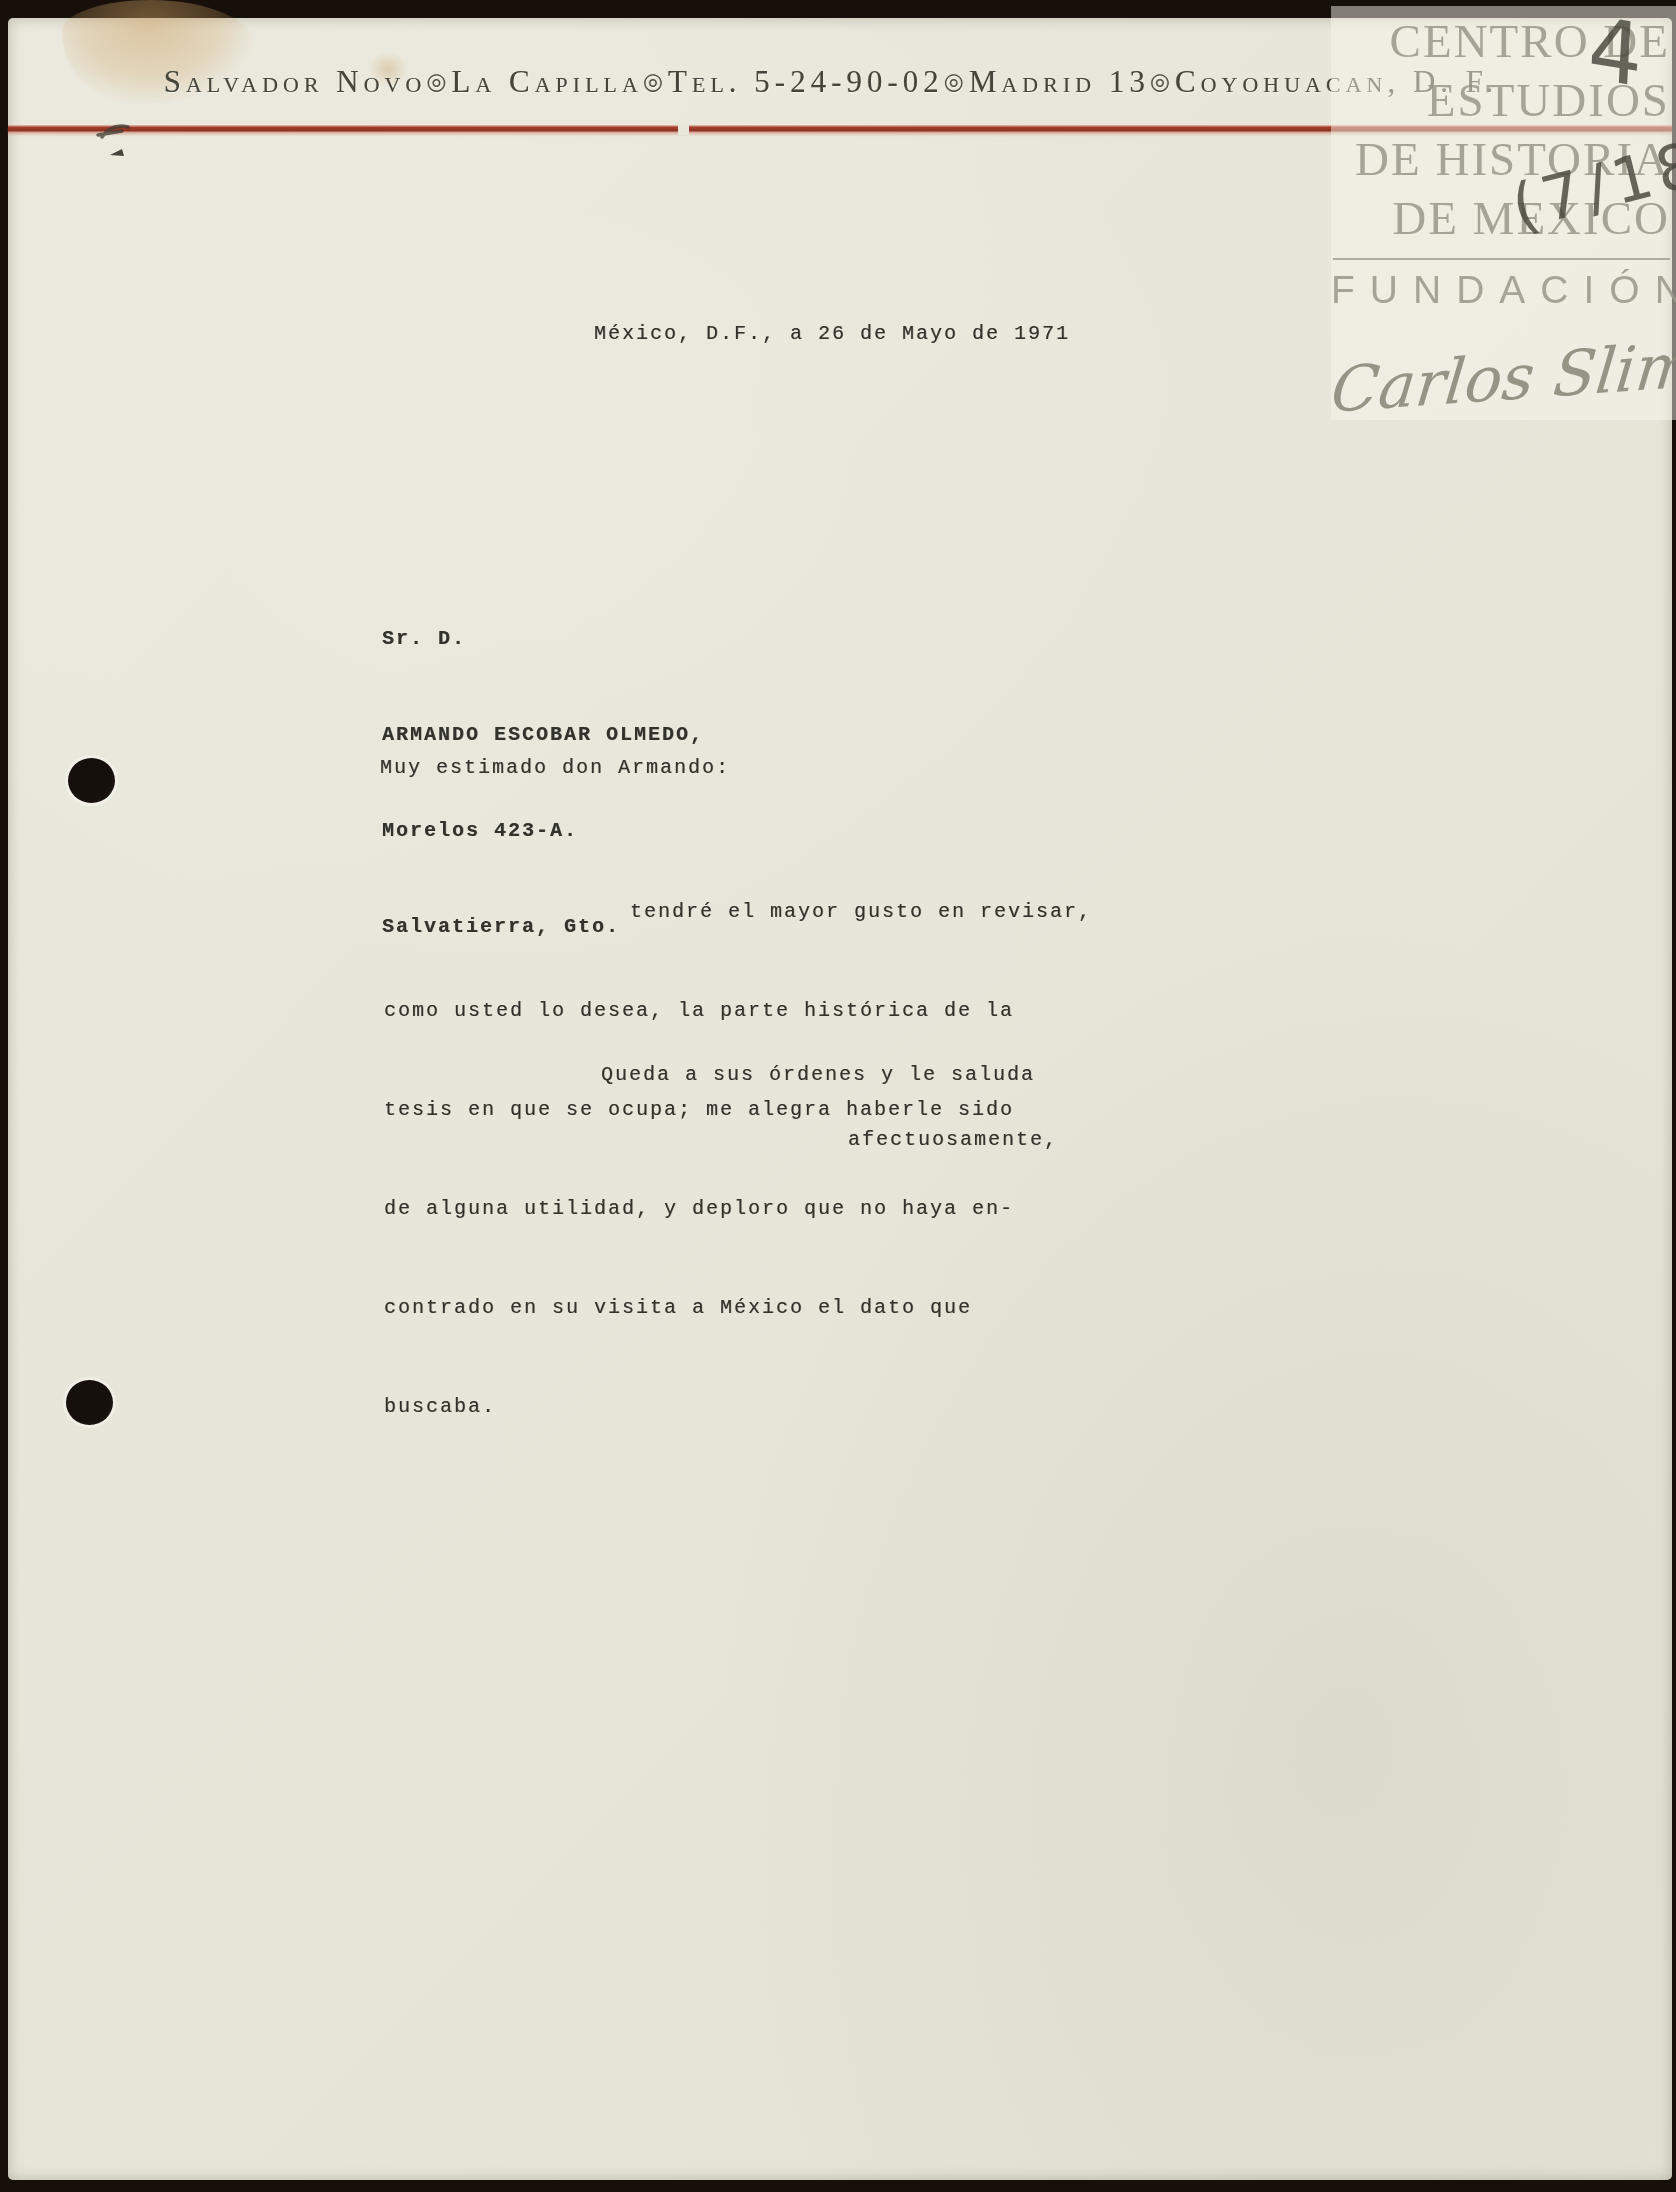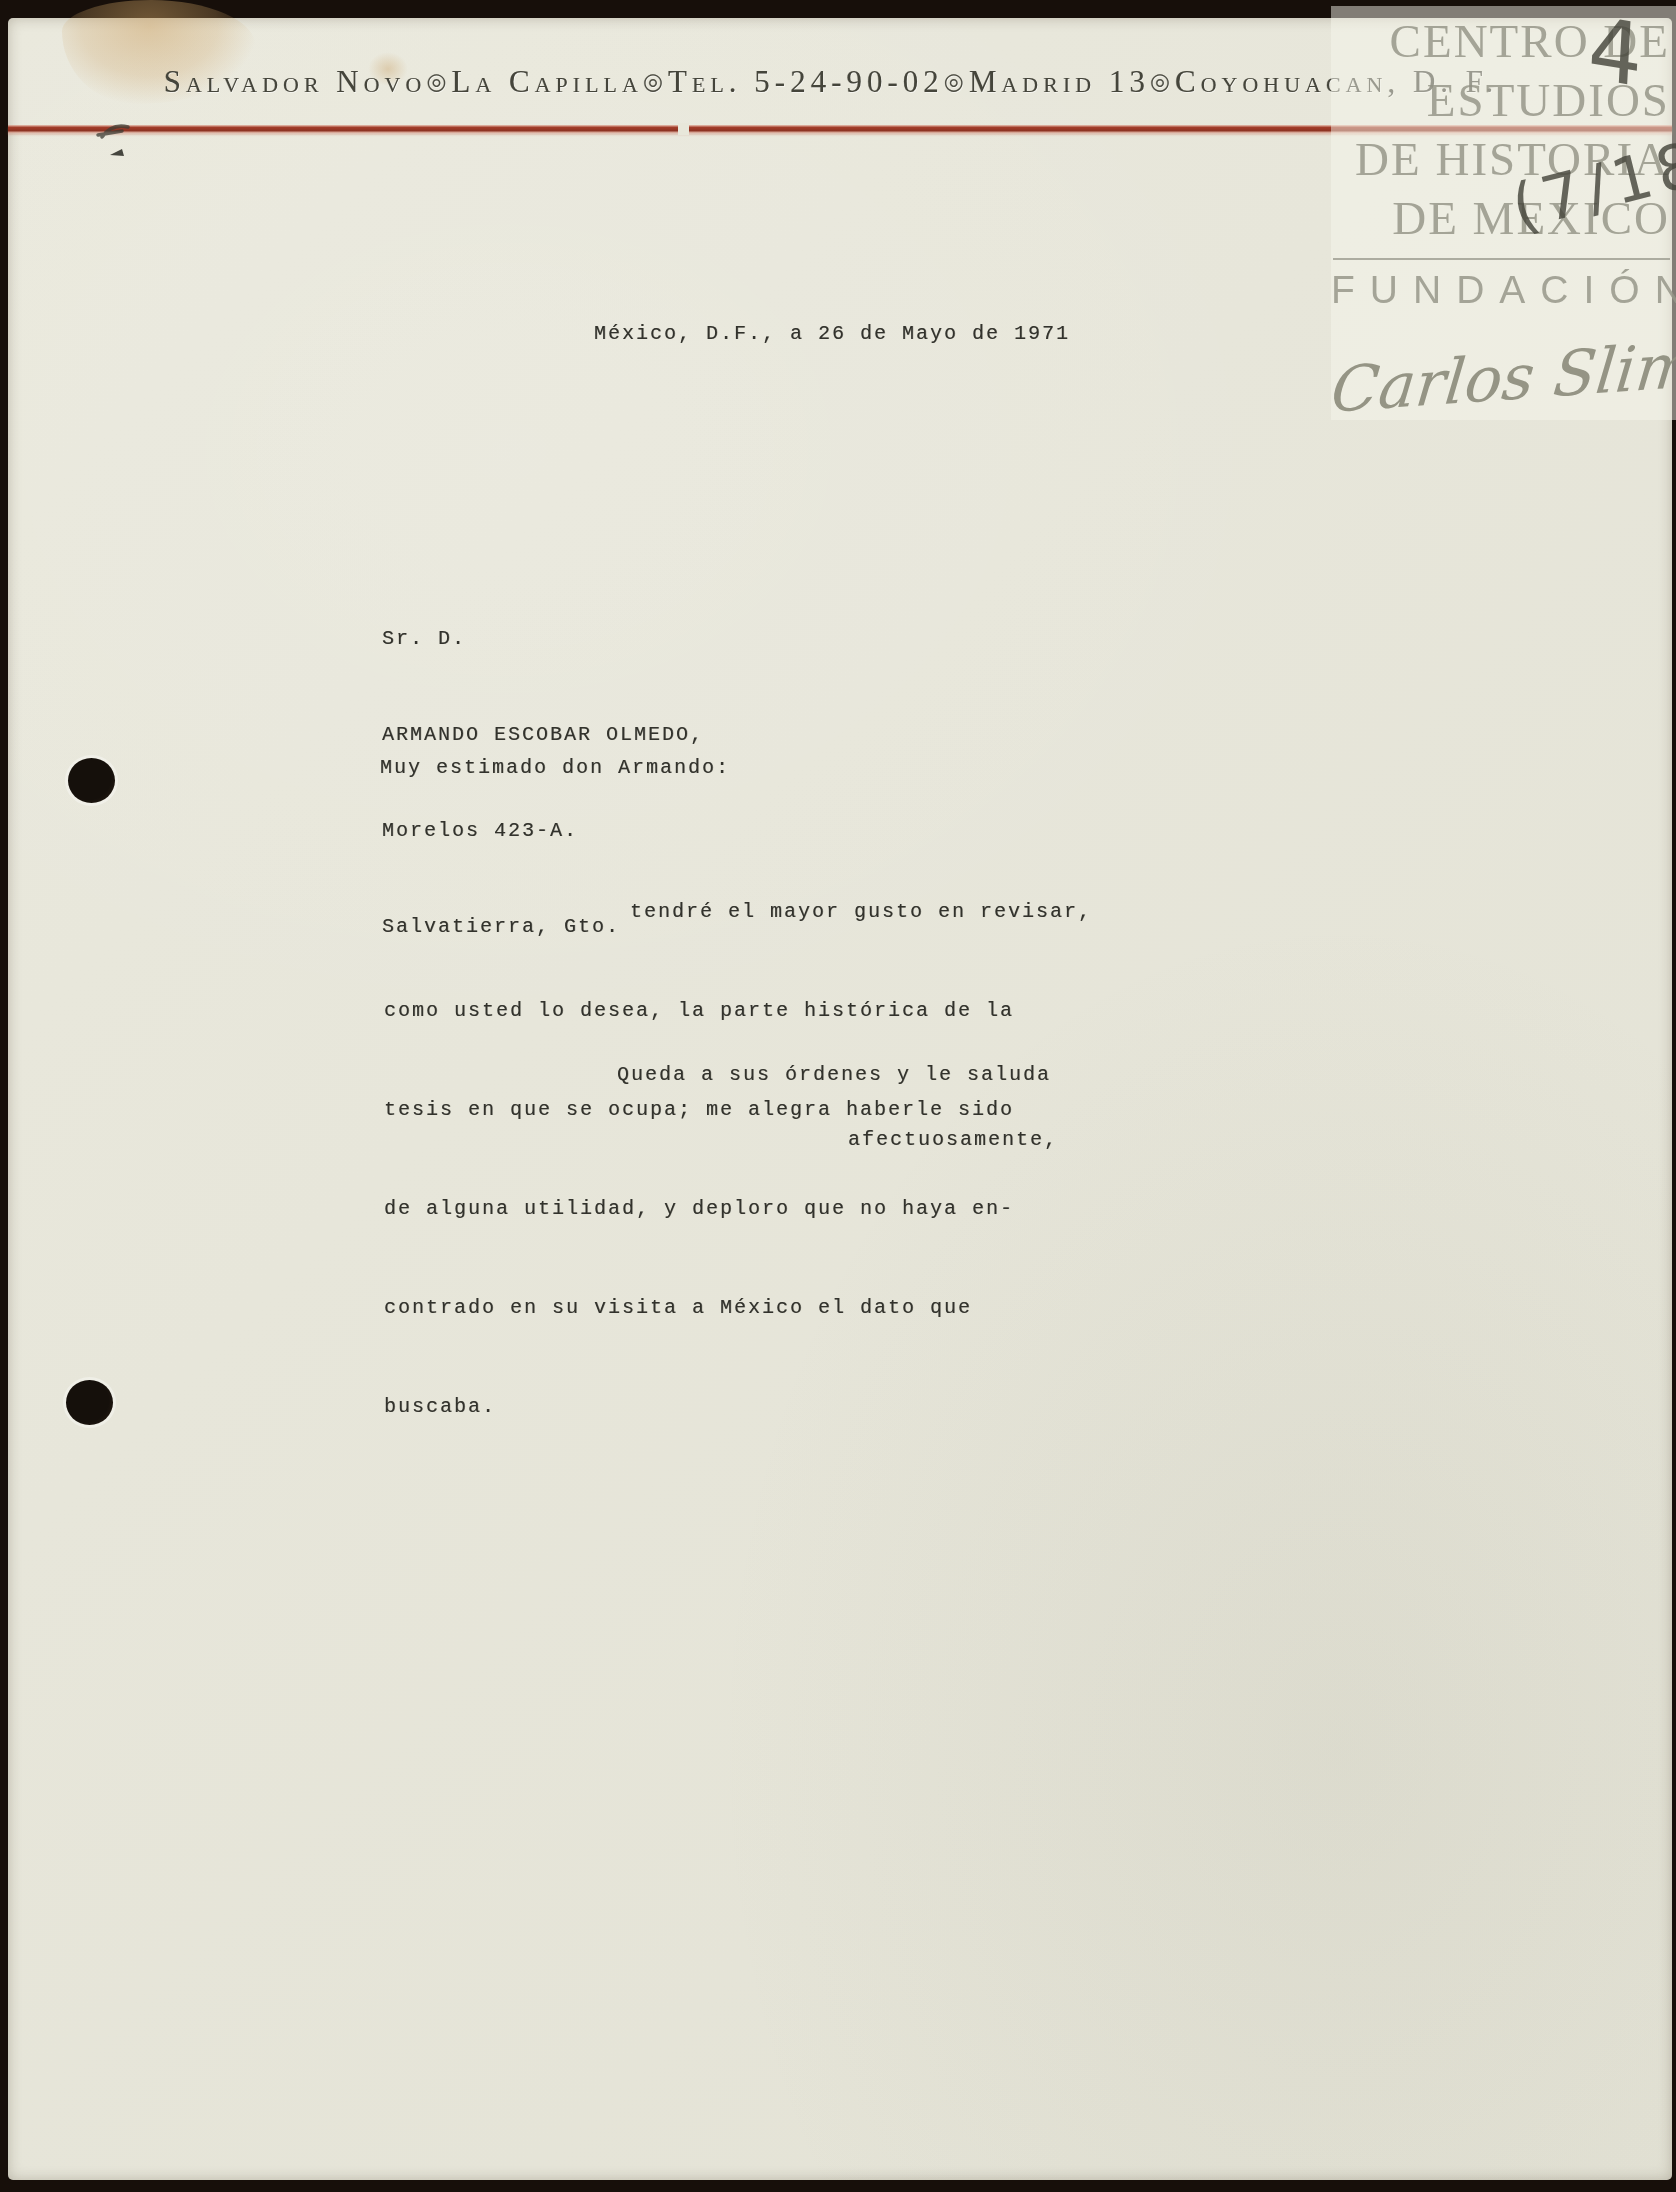--- a/index.html
+++ b/index.html
@@ -104,25 +104,25 @@
   
   .type {
     position: absolute;
     font-family: "Liberation Mono", "DejaVu Sans Mono", monospace;
     font-size: 20px; letter-spacing: 2px;
     color: #32322c;
     text-shadow: 0.4px 0.4px 0.6px rgba(50,50,45,0.45);
     white-space: pre;
   }
   .dateline  { left: 594px; top: 322px; }
-  .recipient { left: 382px; top: 559px; line-height: 32px; }
+  .recipient { left: 382px; top: 559px; line-height: 32px; font-weight: bold; }
   .salutation{ left: 380px; top: 756px; }
   .body-par  { left: 384px; top: 829px; line-height: 33px; }
   .body-par .indent { padding-left: 246px; }
-  .closing-1 { left: 617px; top: 1063px; text-align: center; }
+  .closing-1 { left: 601px; top: 1063px; text-align: center; }
   .closing-2 { left: 848px; top: 1128px; }
   
   .hole {
     position: absolute; width: 47px; height: 45px;
     background: radial-gradient(circle at 45% 45%, #15100b 60%, #241a12 85%, rgba(30,22,14,0.4) 100%);
     border-radius: 50%;
     box-shadow: 0 0 0 3px rgba(255,255,255,0.35);
   }
   .hole-top    { left: 68px; top: 758px; }
   .hole-bottom { left: 66px; top: 1380px; }

